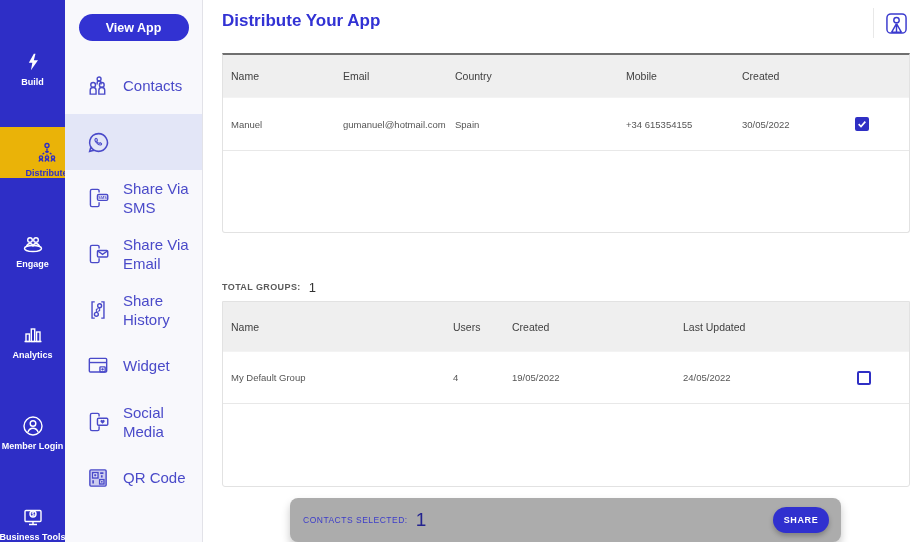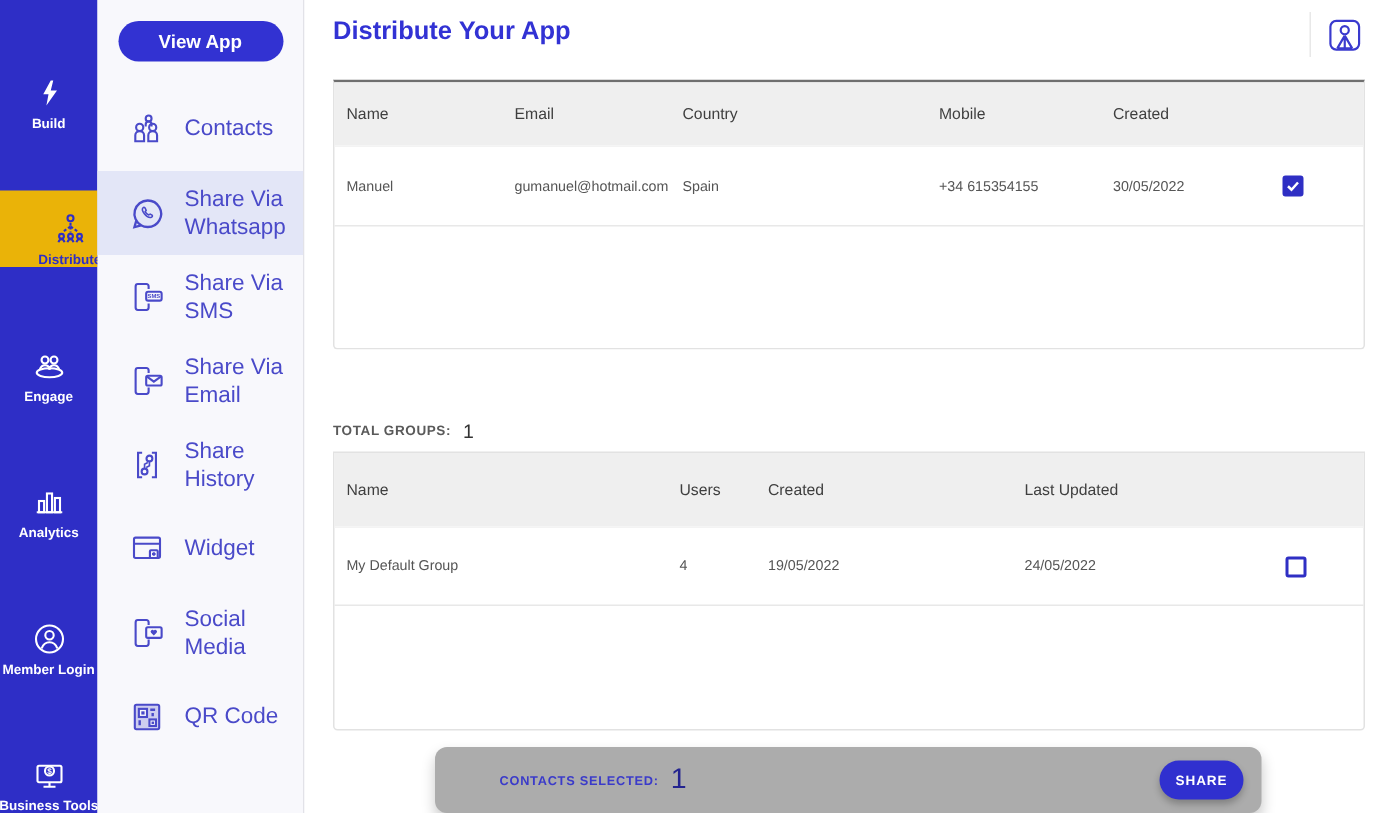--- a/index.html
+++ b/index.html
@@ -58,21 +58,21 @@
   .checkbox.checked { background:#2f2fc4; }
 
   .total-groups { margin-top:46px; height:16px; display:flex; align-items:center; gap:8px; }
   .total-groups .tg-label { font-size:9px; letter-spacing:.4px; color:#5a5a5a; font-weight:bold; }
   .total-groups .tg-value { font-size:13px; color:#333; }
 
   
   .selection-bar { margin:11px 0 0 68px; width:551px; height:44px; background:#acacac;
     border-radius:8px; box-shadow:0 5px 9px rgba(0,0,0,.22); display:flex; align-items:center;
     padding:0 12px 0 13px; }
-  .sel-label { font-size:8.5px; font-weight:bold; letter-spacing:.5px; color:#3b3bc9;margin-left:30px; }
+  .sel-label { font-size:8.5px; font-weight:normal; letter-spacing:.5px; color:#3b3bc9; }
   .sel-value { font-size:19px; font-weight:300; color:#23238f; margin-left:8px; }
   .share-btn { margin-left:auto; width:56px; height:26px; border:none; border-radius:13px;
     background:#3030cf; color:#fff; font-size:9px; font-weight:bold; letter-spacing:.6px;
     font-family:"Liberation Sans",sans-serif; cursor:pointer; box-shadow:0 3px 5px rgba(0,0,0,.25); }
 
   svg { display:block; }
 </style>
 </head>
 <body>
 
@@ -168,21 +168,20 @@
       <span class="lbl">Contacts</span>
     </div>
 
     <div class="snav-item active">
       <span class="icn">
         <svg width="25" height="25" viewBox="0 0 24 24" fill="none" stroke="currentColor" stroke-width="1.5">
           <path d="M12 3.5a8.5 8.5 0 1 1-7.3 12.8L3.5 20.5l4.3-1.1A8.5 8.5 0 0 1 12 3.5z"></path>
           <path d="M9 8.2c-.6.6-.6 2 .8 3.8 1.4 1.8 3.2 2.6 4.2 2.4.8-.2 1.2-.9.9-1.4l-1.3-.8-1 .6c-.8-.3-1.8-1.2-2.3-2.1l.7-.9-.7-1.5c-.4-.4-.9-.5-1.3-.1z" stroke-width="1"></path>
         </svg>
       </span>
-      <span class="lbl">Share Via Whatsapp</span>
     </div>
 
     <div class="snav-item">
       <span class="icn">
         <svg width="26" height="26" viewBox="0 0 24 24" fill="none" stroke="currentColor" stroke-width="1.3">
           <path d="M13 7V5.5c0-.8-.6-1.5-1.4-1.5H6.4C5.6 4 5 4.7 5 5.5v13c0 .8.6 1.5 1.4 1.5h5.2c.8 0 1.4-.7 1.4-1.5V16"></path>
           <rect x="11.5" y="8.8" width="9.5" height="5.4" rx="1.2"></rect>
           <text x="16.2" y="12.8" font-size="3.6" text-anchor="middle" fill="currentColor" stroke="none" font-family="Liberation Sans,sans-serif" font-weight="bold">SMS</text>
         </svg>
       </span>

